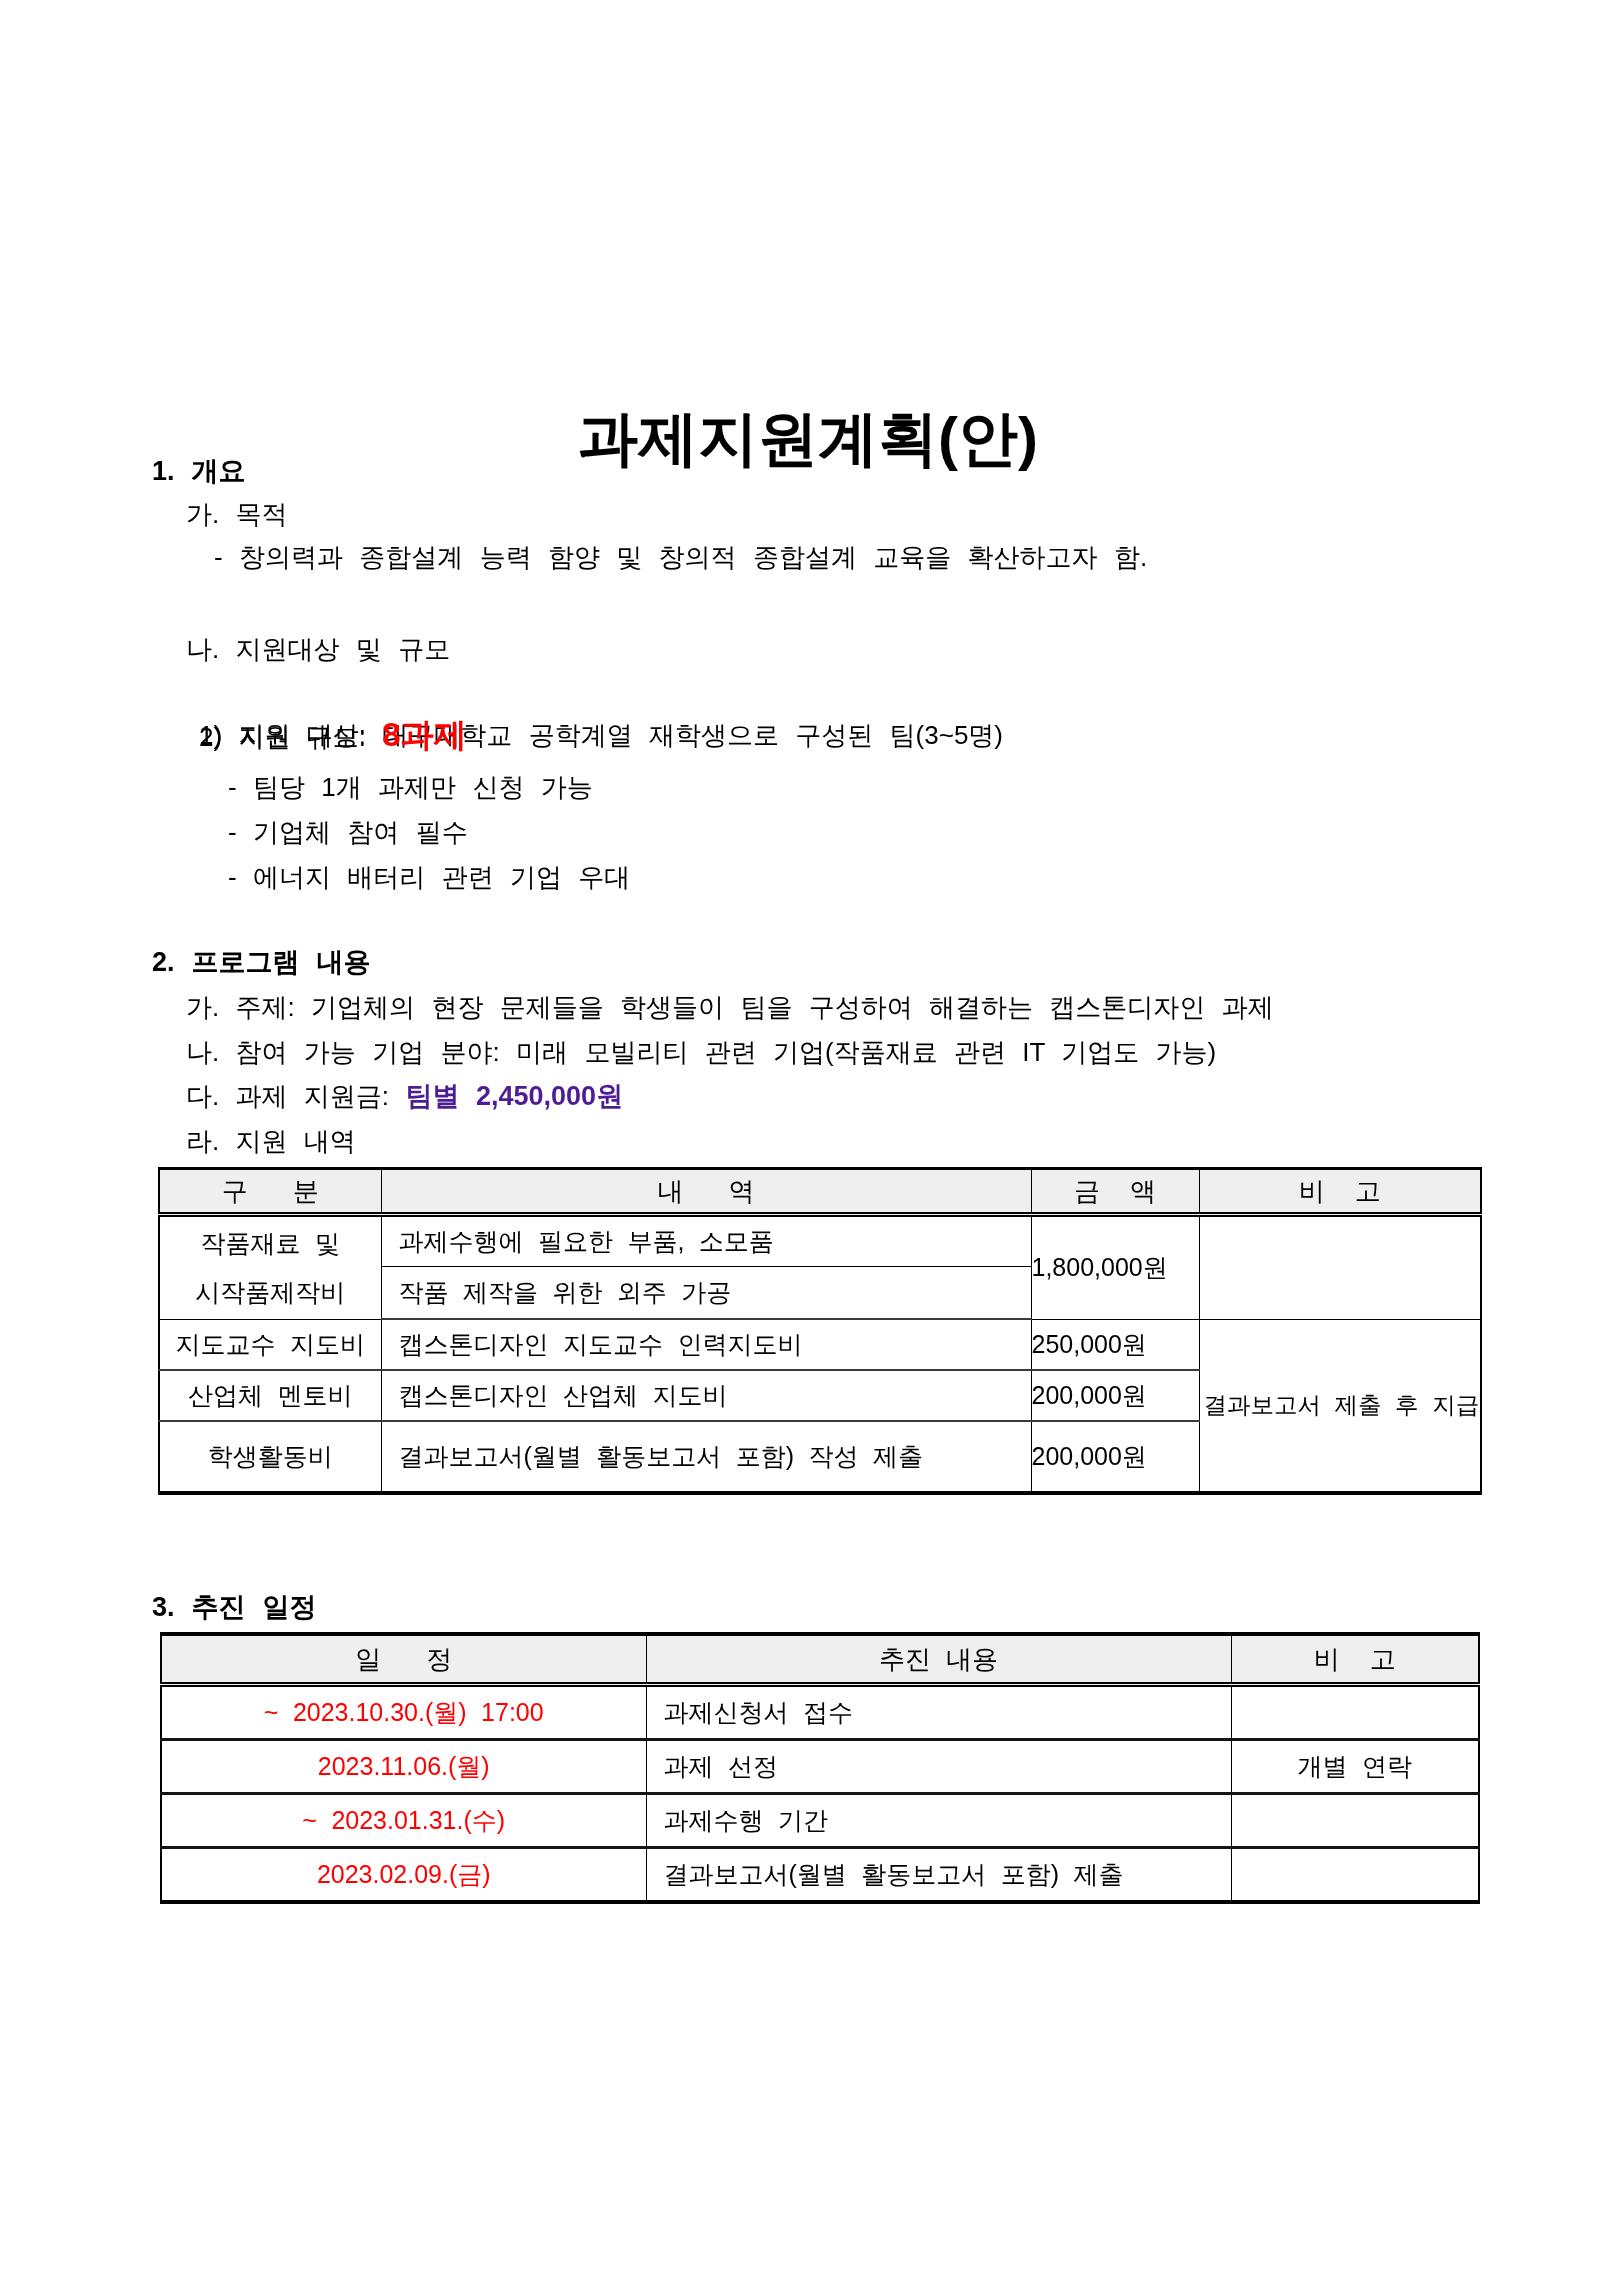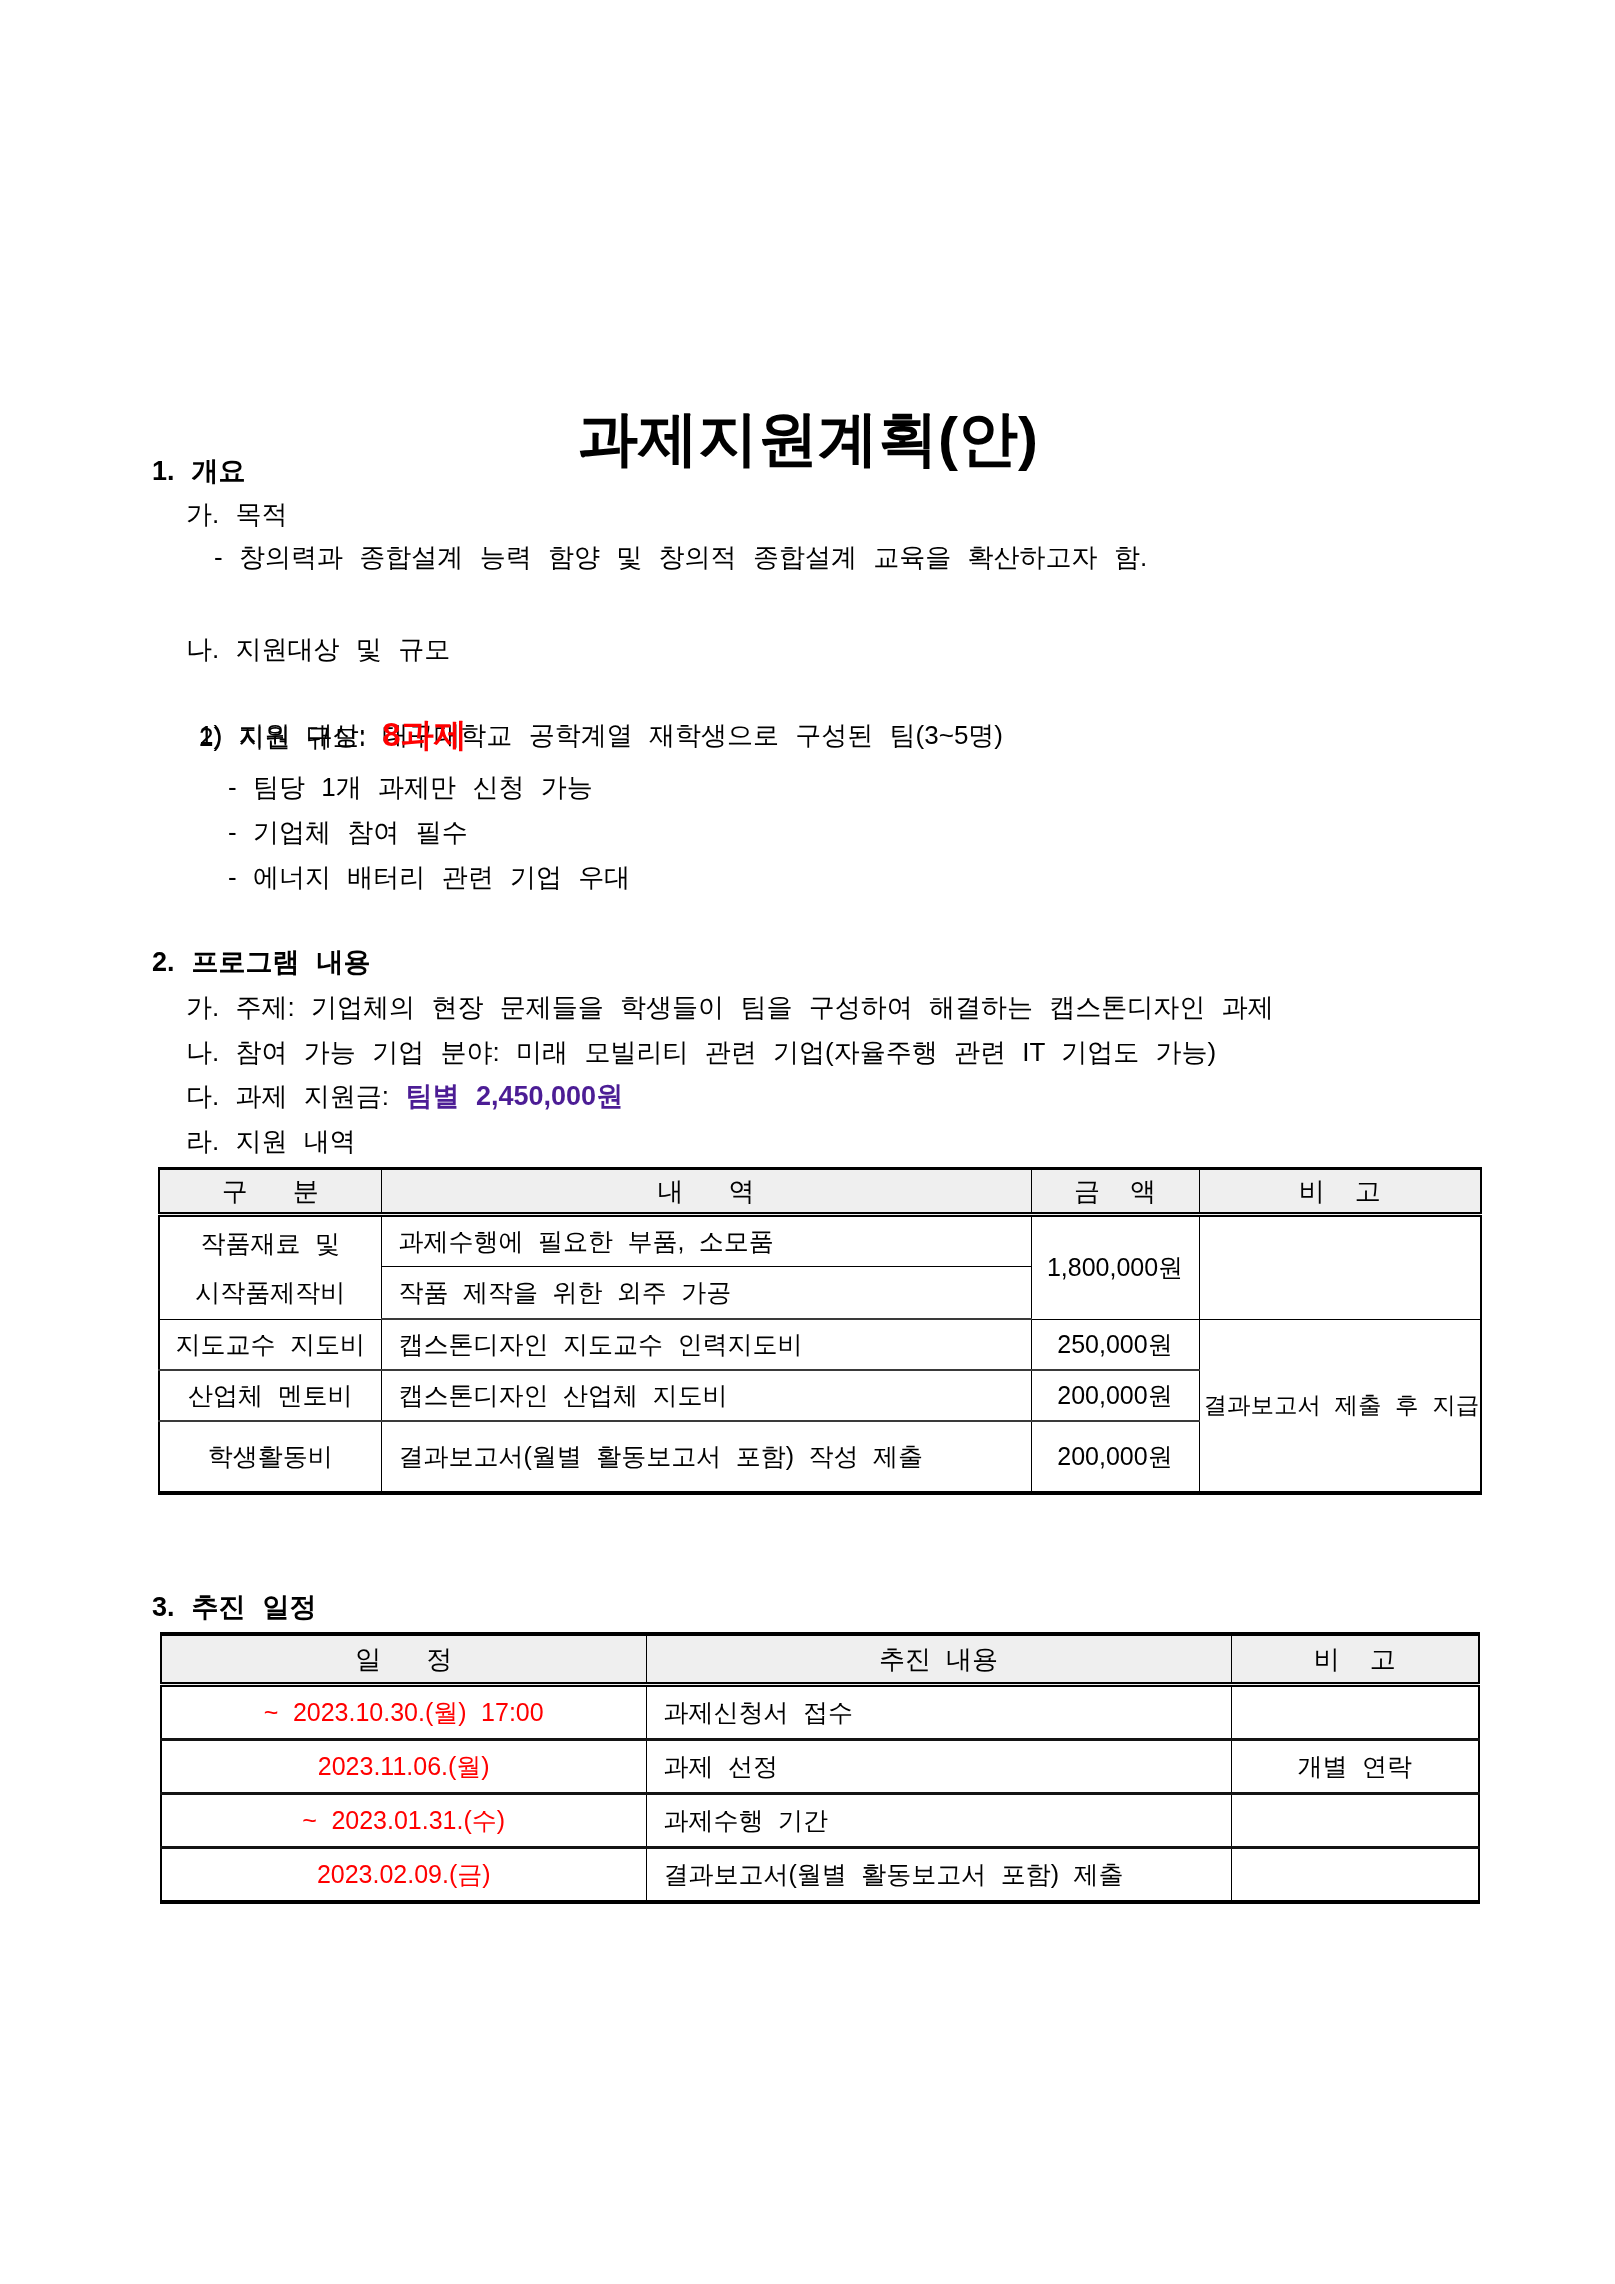--- a/index.html
+++ b/index.html
@@ -84,21 +84,21 @@
     border-bottom:4.6px solid #000000;
   }
   .t1 th{height:42px;}
   .t1 .r1 td{height:49px;}
   .t1 .r2 td{height:51px;}
   .t1 .r3 td{height:49px;}
   .t1 .r4 td{height:48px;}
   .t1 .r5 td{height:69px;}
   .cat{text-align:center;line-height:49px;}
   .item{text-align:left;padding-left:17px;}
-  .amt{text-align:center;}
+  .amt{}
   .note-cell{
     text-align:left;
     padding-left:3.9px;
     font-size:23.5px;
   }
   .t1 .inner-split{border-bottom:1.3px solid #000000;}
   .t1 .group-end td{border-bottom:2.6px solid #3a3a3a;}
   .t1 .row-sep td{border-bottom:2.6px solid #3a3a3a;}
   .t2 th{height:46px;}
   .t2 td{height:51px;}
@@ -123,21 +123,21 @@
   <div class="ln" style="top:540px;left:214px;">- 창의력과 종합설계 능력 함양 및 창의적 종합설계 교육을 확산하고자 함.</div>
   <div class="ln" style="top:632px;left:186px;">나. 지원대상 및 규모</div>
   <div class="ln" style="top:674px;left:199px;margin-top:44px;">1) 지원 대상: 대구대학교 공학계열 재학생으로 구성된 팀(3~5명)</div>
   <div class="ln" style="top:718px;left:199px;"><span>2) 지원 규모: </span><span class="red-big">8과제</span></div>
   <div class="ln" style="top:770px;left:228px;">- 팀당 1개 과제만 신청 가능</div>
   <div class="ln" style="top:815px;left:228px;">- 기업체 참여 필수</div>
   <div class="ln" style="top:860px;left:228px;">- 에너지 배터리 관련 기업 우대</div>
 
   <div class="ln h" style="top:945px;left:152px;">2. 프로그램 내용</div>
   <div class="ln" style="top:990px;left:186px;">가. 주제: 기업체의 현장 문제들을 학생들이 팀을 구성하여 해결하는 캡스톤디자인 과제</div>
-  <div class="ln" style="top:1035px;left:186px;">나. 참여 가능 기업 분야: 미래 모빌리티 관련 기업(자율주행 관련 IT 기업도 가능)</div>
+  <div class="ln" style="top:1035px;left:186px;">나. 참여 가능 기업 분야: 미래 모빌리티 관련 기업(작품재료 관련 IT 기업도 가능)</div>
   <div class="ln" style="top:1079px;left:186px;"><span>다. 과제 지원금: </span><span class="blue-strong">팀별 2,450,000원</span></div>
   <div class="ln" style="top:1124px;left:186px;">라. 지원 내역</div>
 
   <table class="t1">
     <colgroup>
       <col style="width:222px">
         <col style="width:650px">
         <col style="width:168px">
         <col style="width:282px">
     </colgroup>

